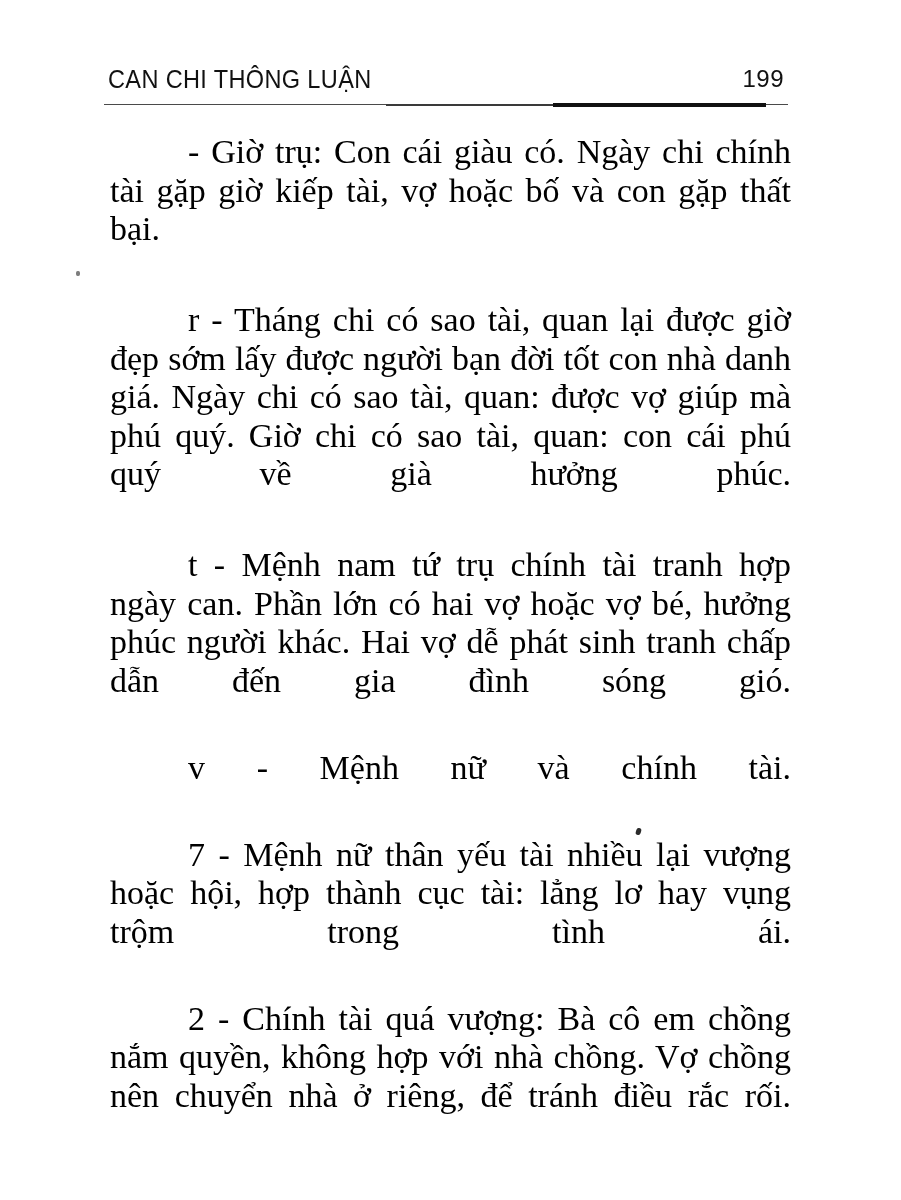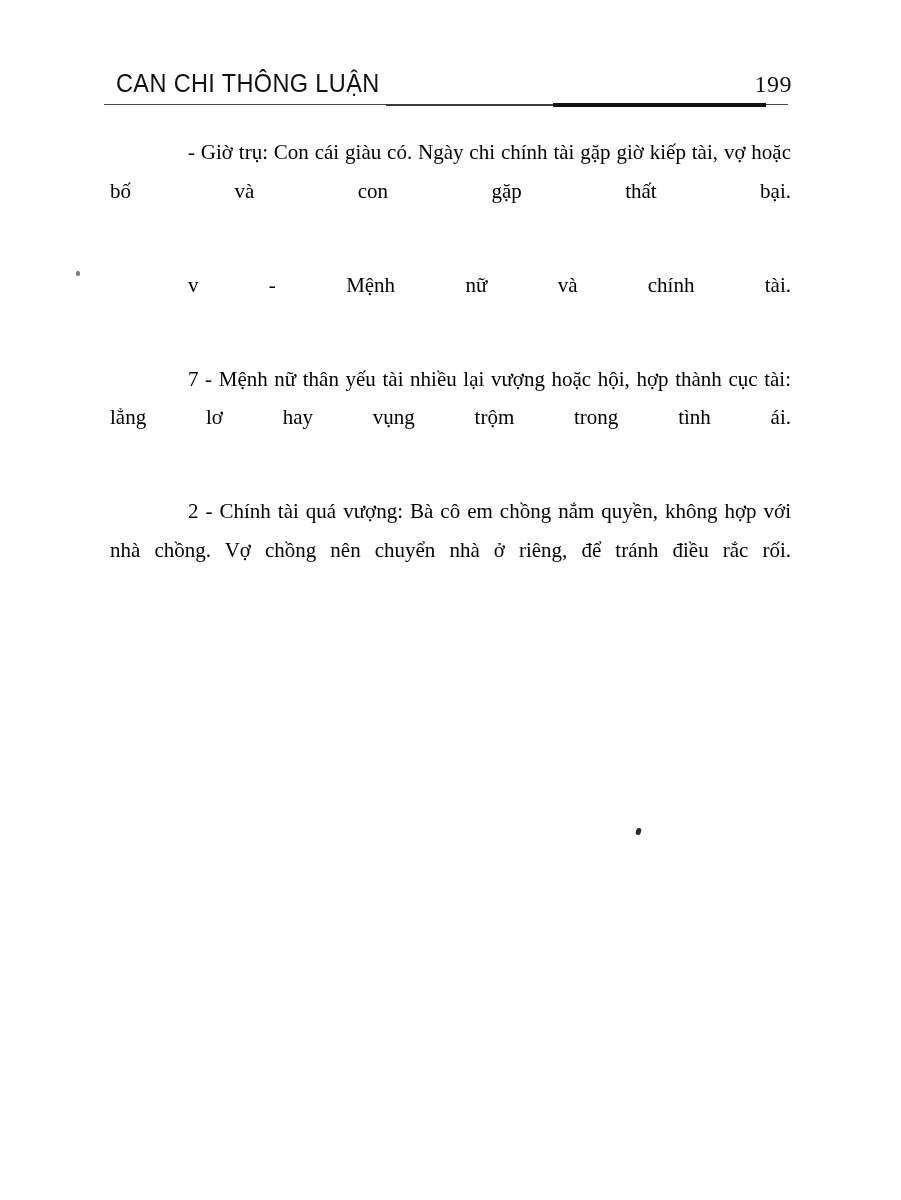--- a/index.html
+++ b/index.html
@@ -21,37 +21,36 @@
   }
 
   
   .header {
     position: absolute;
     left: 108px;
     top: 62px;
     width: 676px;
     height: 34px;
     display: flex;
-    align-items: flex-end;
+    align-items: center;
     justify-content: space-between;
-    margin-left: 8px;
   }
   .header-title {
     font-family: "Liberation Sans", "DejaVu Sans", sans-serif;
     font-size: 25px;
     font-weight: 400;
     letter-spacing: 0.4px;
     line-height: 1;
     color: #111111;
     transform: scaleX(0.94);
     transform-origin: left bottom;
     white-space: nowrap;
   }
   .header-page-number {
-    font-family: Liberation Serif, serif;
+    font-family: Liberation Sans, sans-serif;
     font-size: 24px;
     font-weight: 400;
     line-height: 1;
     color: #111111;
     letter-spacing: 0.5px;
   }
 
   
   .rule-wrap {
     position: absolute;
@@ -87,28 +86,28 @@
 
   
   .body-text {
     position: absolute;
     left: 110px;
     top: 133px;
     width: 681px;
   }
   p.para {
     margin: 0 0 0 0;
-    font-size: 21px;
+    font-size: 34px;
     line-height: 38.5px;
     text-align: justify;
     text-indent: 78px;
     word-spacing: 0px;
     -webkit-font-smoothing: none;
   }
-  p.para.gap-sm { margin-top: 17px; }
+  p.para.gap-sm { margin-top: 10px; }
   p.para.gap-md { margin-top: 14px; }
   p.para:last-child { margin-bottom: 0; }
 
   
   p.para::after {
     content: "";
     display: inline-block;
     width: 100%;
   }
 
@@ -145,20 +144,22 @@
   </div>
 
   <div class="rule-wrap">
     <div class="rule-thin"></div>
     <div class="rule-mid"></div>
     <div class="rule-thick"></div>
   </div>
 
   <div class="body-text">
     <p class="para">- Giờ trụ: Con cái giàu có. Ngày chi chính tài gặp giờ kiếp tài, vợ hoặc bố và con gặp thất bại.</p>
+    <p class="para gap-md">r - Tháng chi có sao tài, quan lại được giờ đẹp sớm lấy được người bạn đời tốt con nhà danh giá. Ngày chi có sao tài, quan: được vợ giúp mà phú quý. Giờ chi có sao tài, quan: con cái phú quý về già hưởng phúc.</p>
+    <p class="para gap-md">t - Mệnh nam tứ trụ chính tài tranh hợp ngày can. Phần lớn có hai vợ hoặc vợ bé, hưởng phúc người khác. Hai vợ dễ phát sinh tranh chấp dẫn đến gia đình sóng gió.</p>
     <p class="para gap-sm">v - Mệnh nữ và chính tài.</p>
     <p class="para gap-sm">7 - Mệnh nữ thân yếu tài nhiều lại vượng hoặc hội, hợp thành cục tài: lẳng lơ hay vụng trộm trong tình ái.</p>
     <p class="para gap-sm">2 - Chính tài quá vượng: Bà cô em chồng nắm quyền, không hợp với nhà chồng. Vợ chồng nên chuyển nhà ở riêng, để tránh điều rắc rối.</p>
 
   </div>
 
   <div class="speck speck-margin"></div>
   <div class="speck speck-body"></div>
 
 </div>

